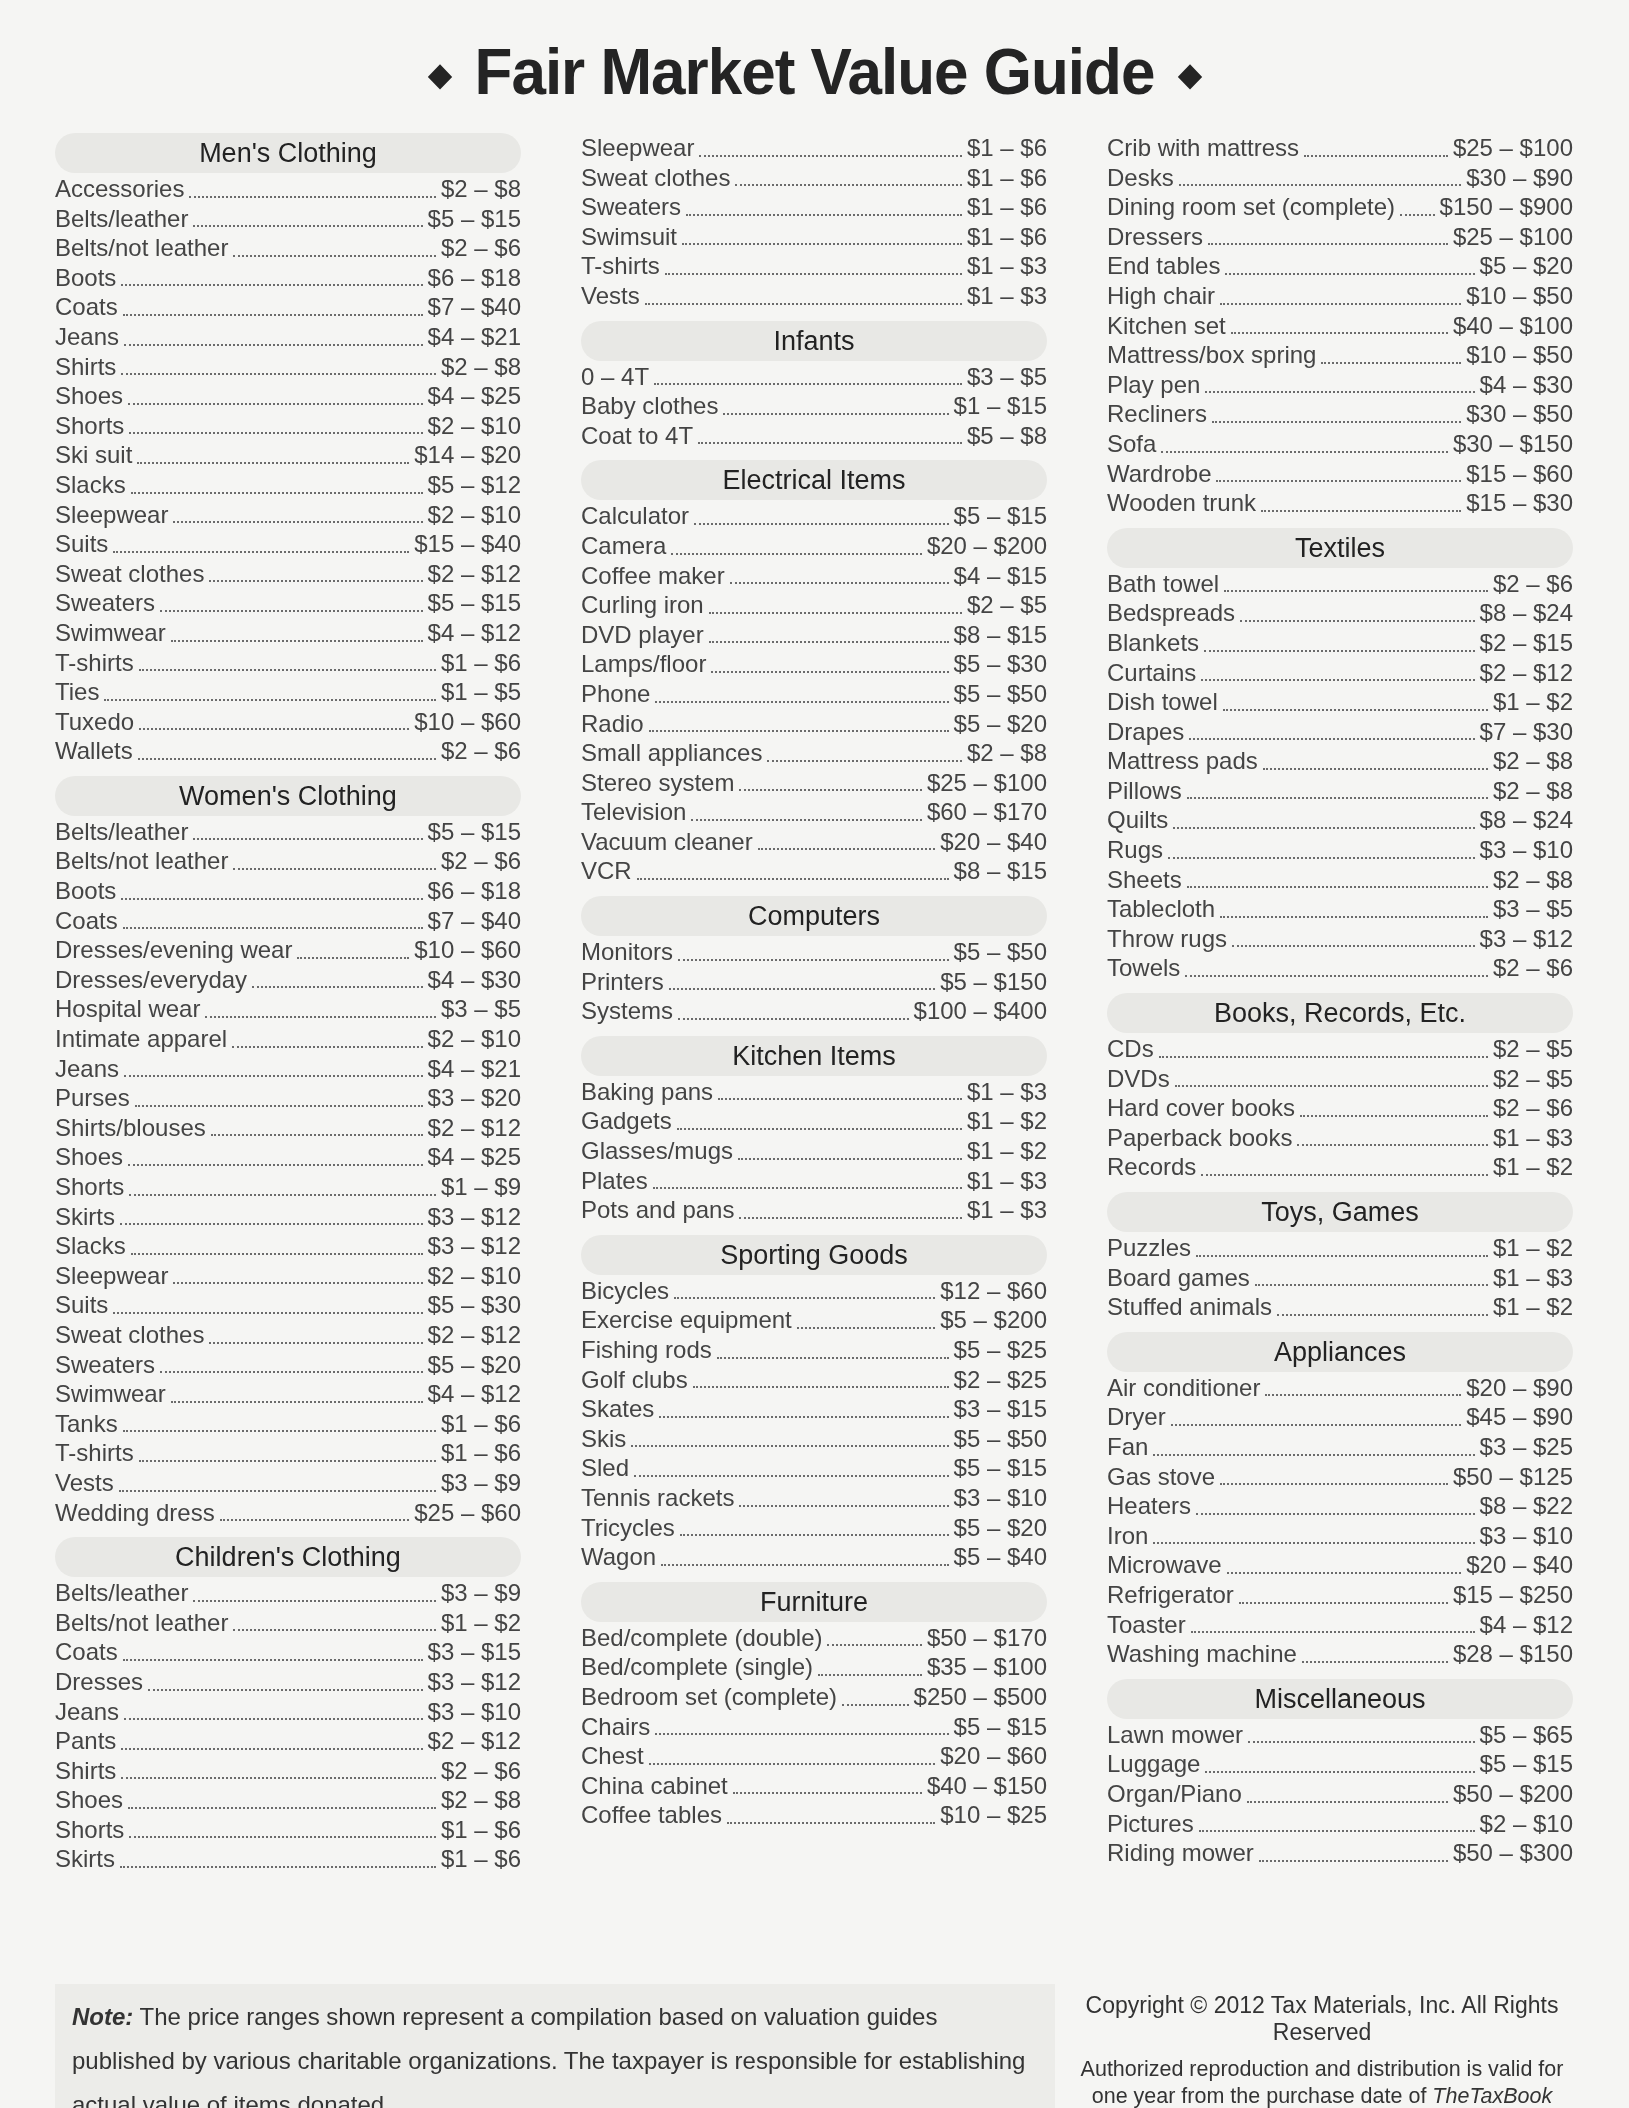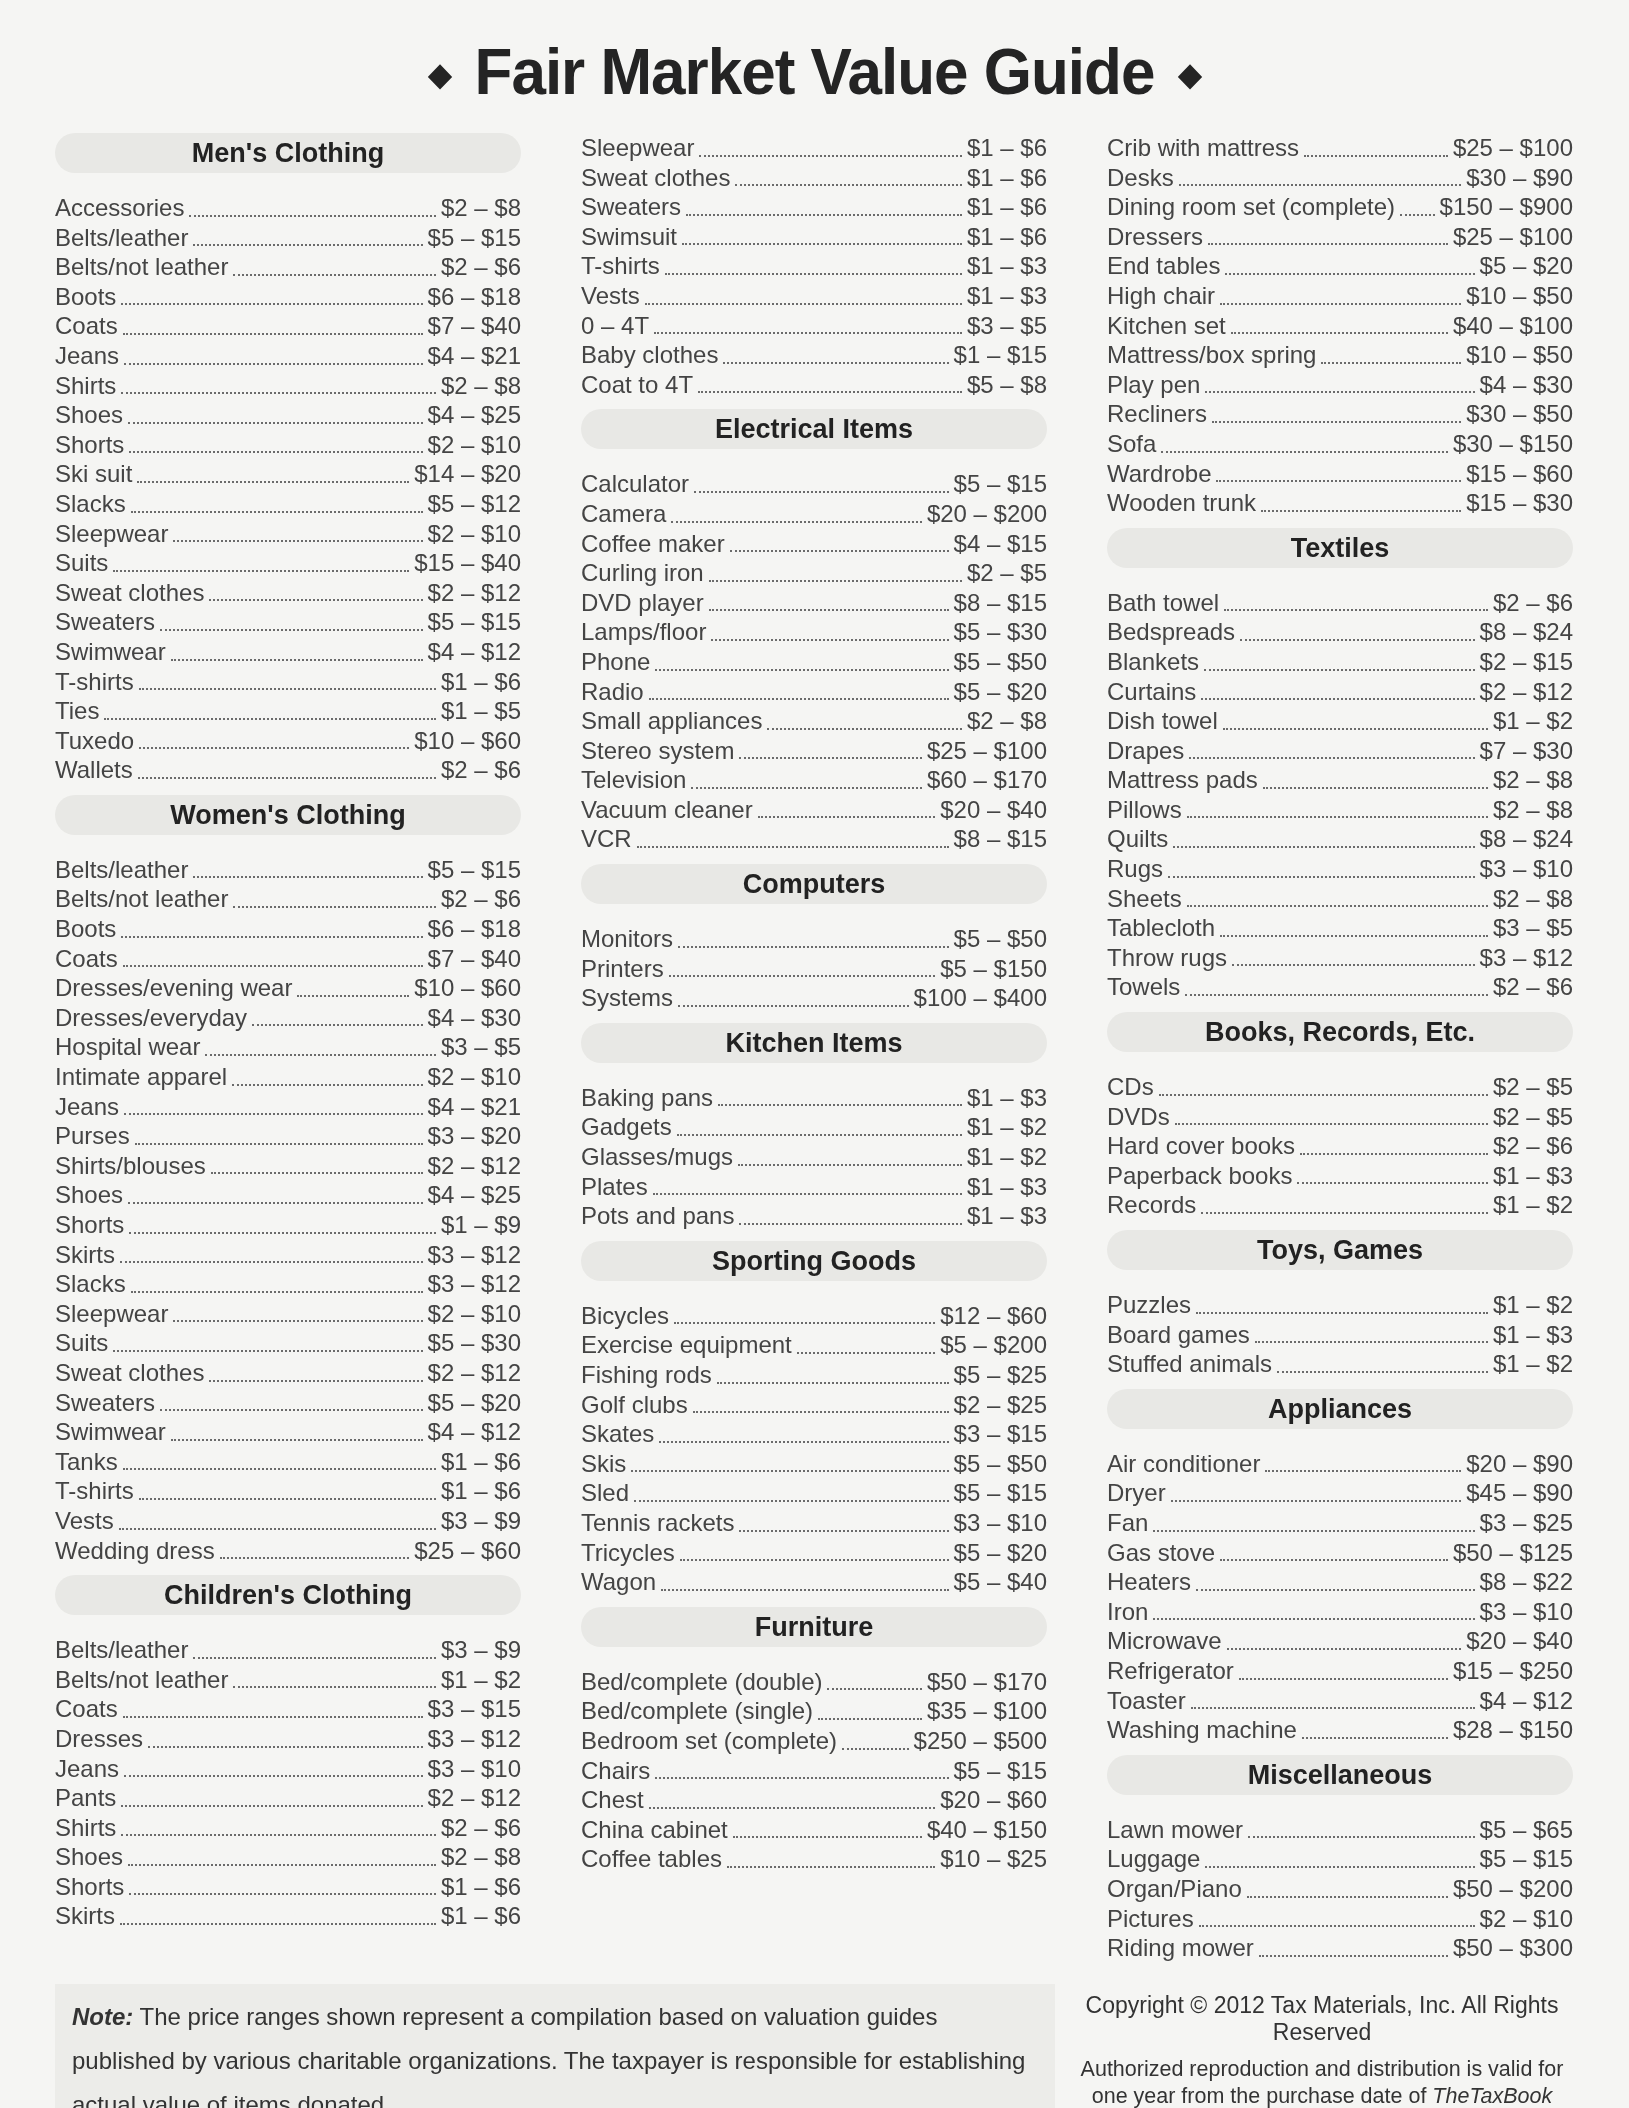--- a/index.html
+++ b/index.html
@@ -19,22 +19,22 @@
     transform: scaleY(1.04);
   }
   .diamond { font-size: 30px; position: relative; top: 2px; }
   .columns { display: flex; gap: 60px; padding: 26px 56px 0 55px; }
   .column { flex: 1; min-width: 0; }
   .section-header {
     background: #e8e8e5;
     border-radius: 20px;
     height: 40px; line-height: 40px;
     text-align: center;
-    font-weight: bold; font-size: 27px; color: #222;
-    margin: 10px 0 20px 0;
+    font-weight: normal; font-size: 27px; color: #222;
+    margin: 10px 0 1px 0;
   }
   .column > .section-header:first-child { margin-top: 0; }
   .row {
     display: flex; align-items: baseline;
     line-height: 29.6px; font-size: 24px; color: #444;
   }
   .label { white-space: nowrap; }
   .leader {
     flex: 1; height: 0;
     border-bottom: 2.5px dotted #6b6b6b;
@@ -370,20 +370,21 @@
       <div class="row">
         <span class="label">T-shirts</span>
         <span class="leader"></span>
         <span class="price">$1 – $3</span>
       </div>
       <div class="row">
         <span class="label">Vests</span>
         <span class="leader"></span>
         <span class="price">$1 – $3</span>
       </div>
+      <div class="section-header">Infants</div>
       <div class="row">
         <span class="label">0 – 4T</span>
         <span class="leader"></span>
         <span class="price">$3 – $5</span>
       </div>
       <div class="row">
         <span class="label">Baby clothes</span>
         <span class="leader"></span>
         <span class="price">$1 – $15</span>
       </div>

